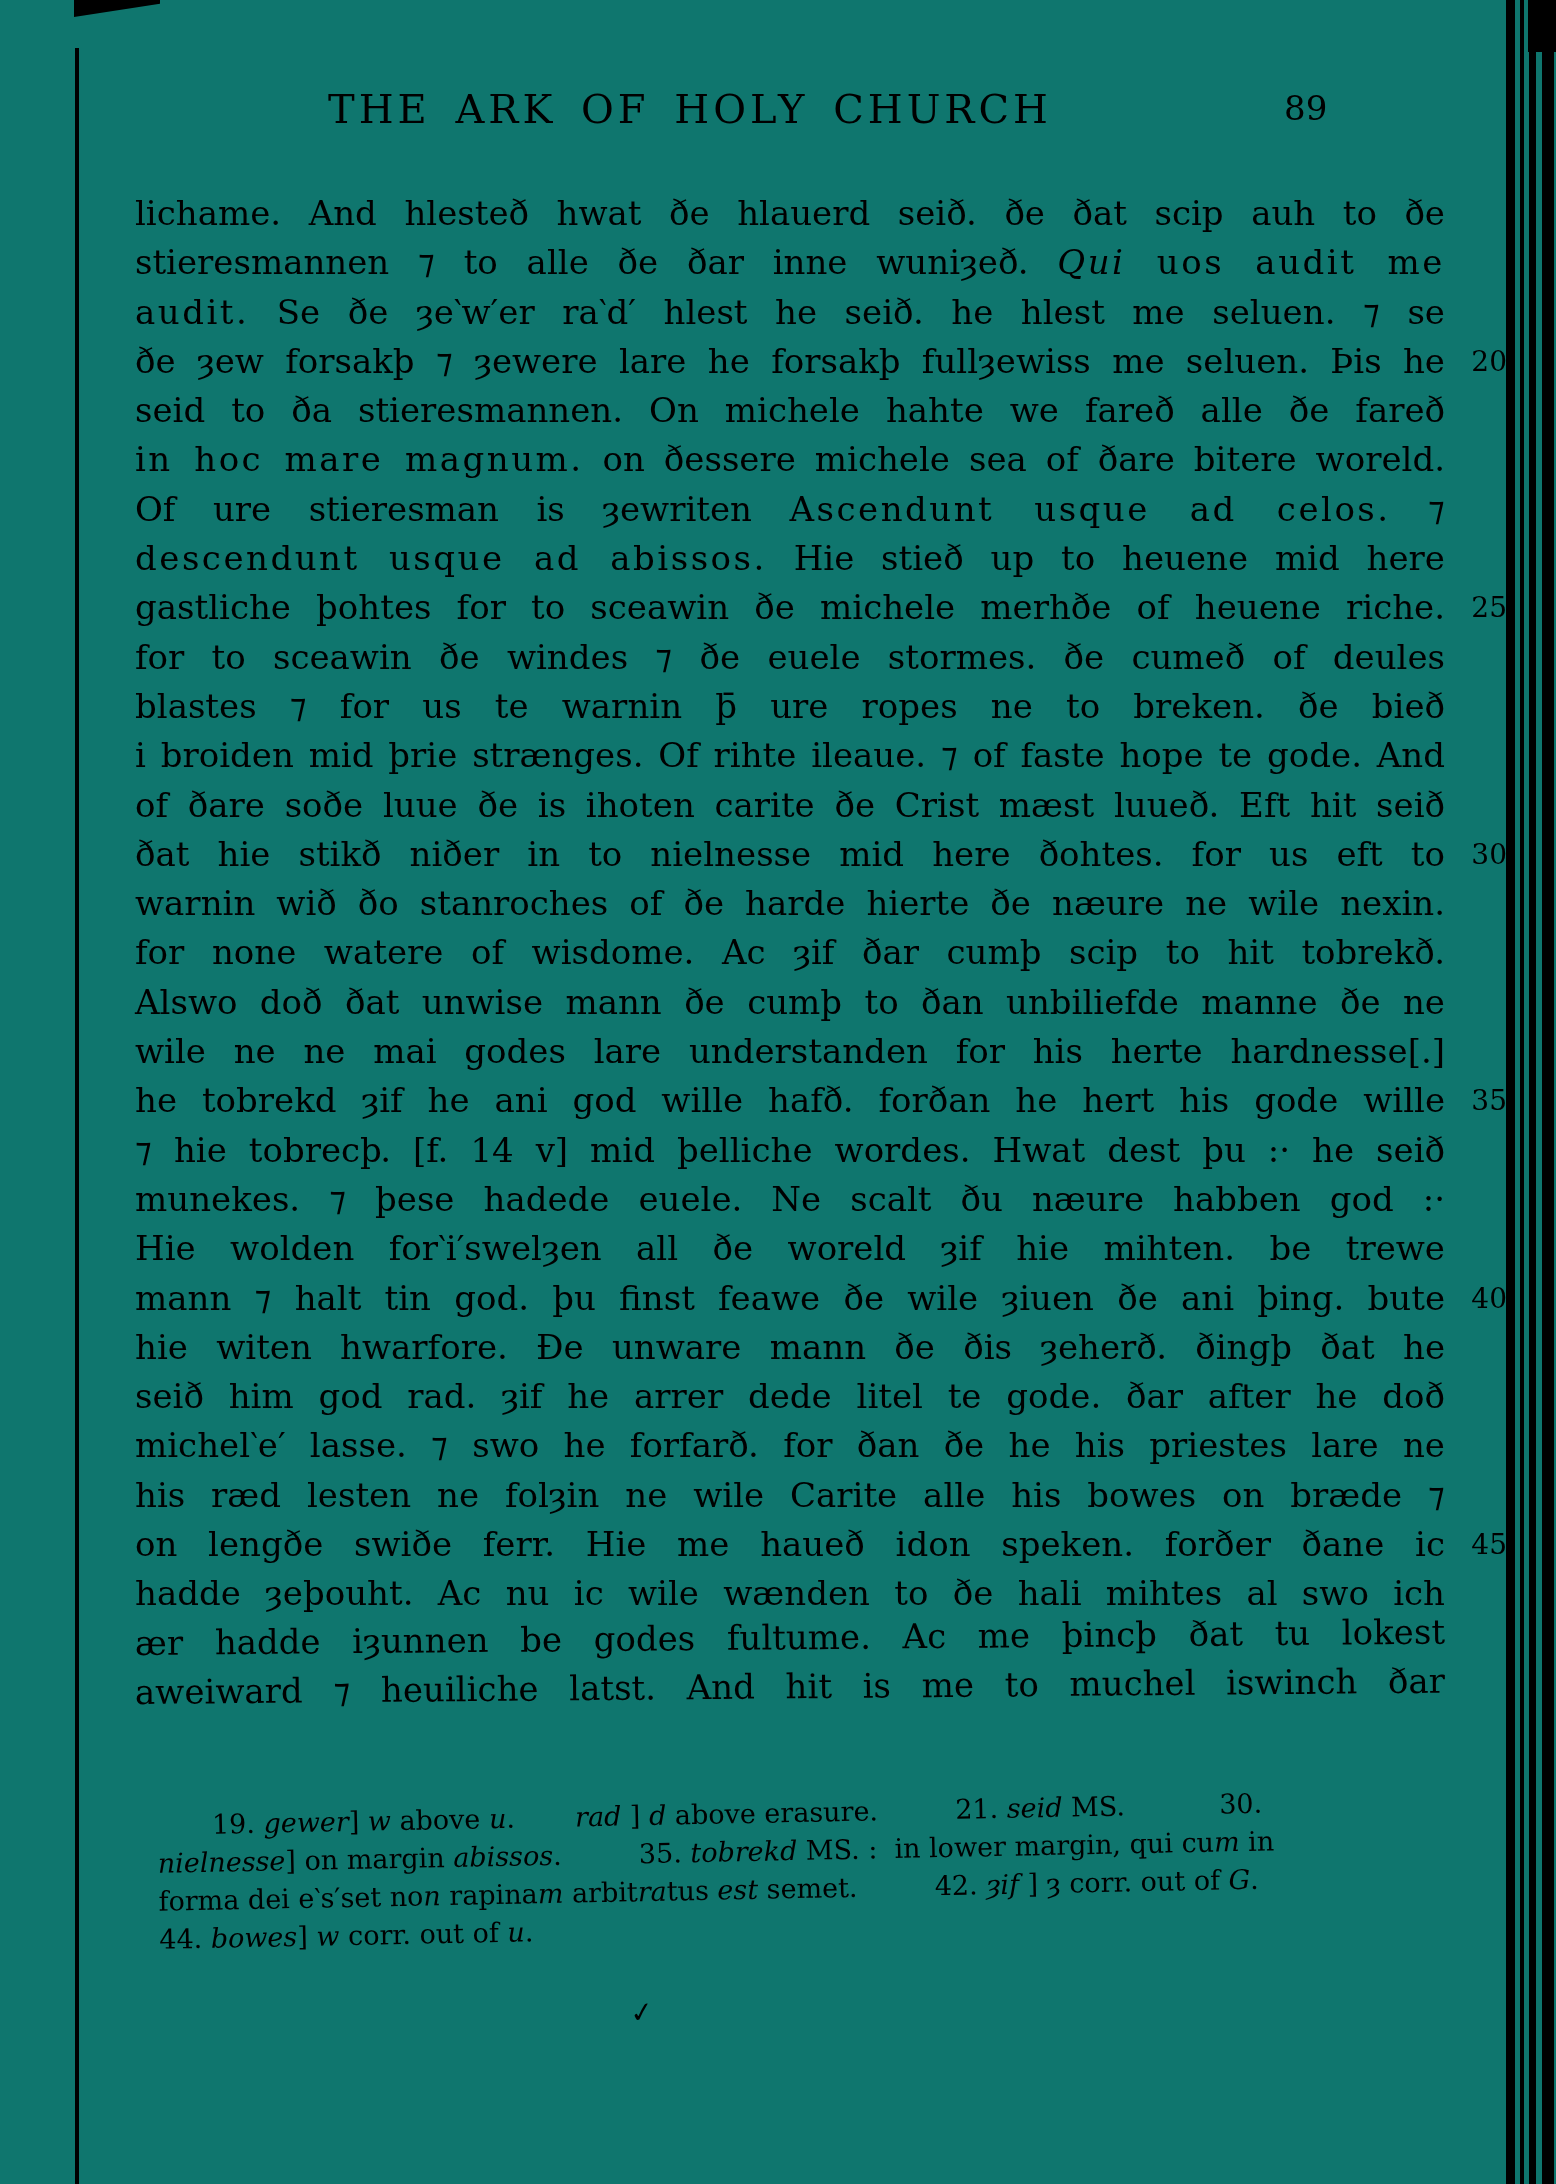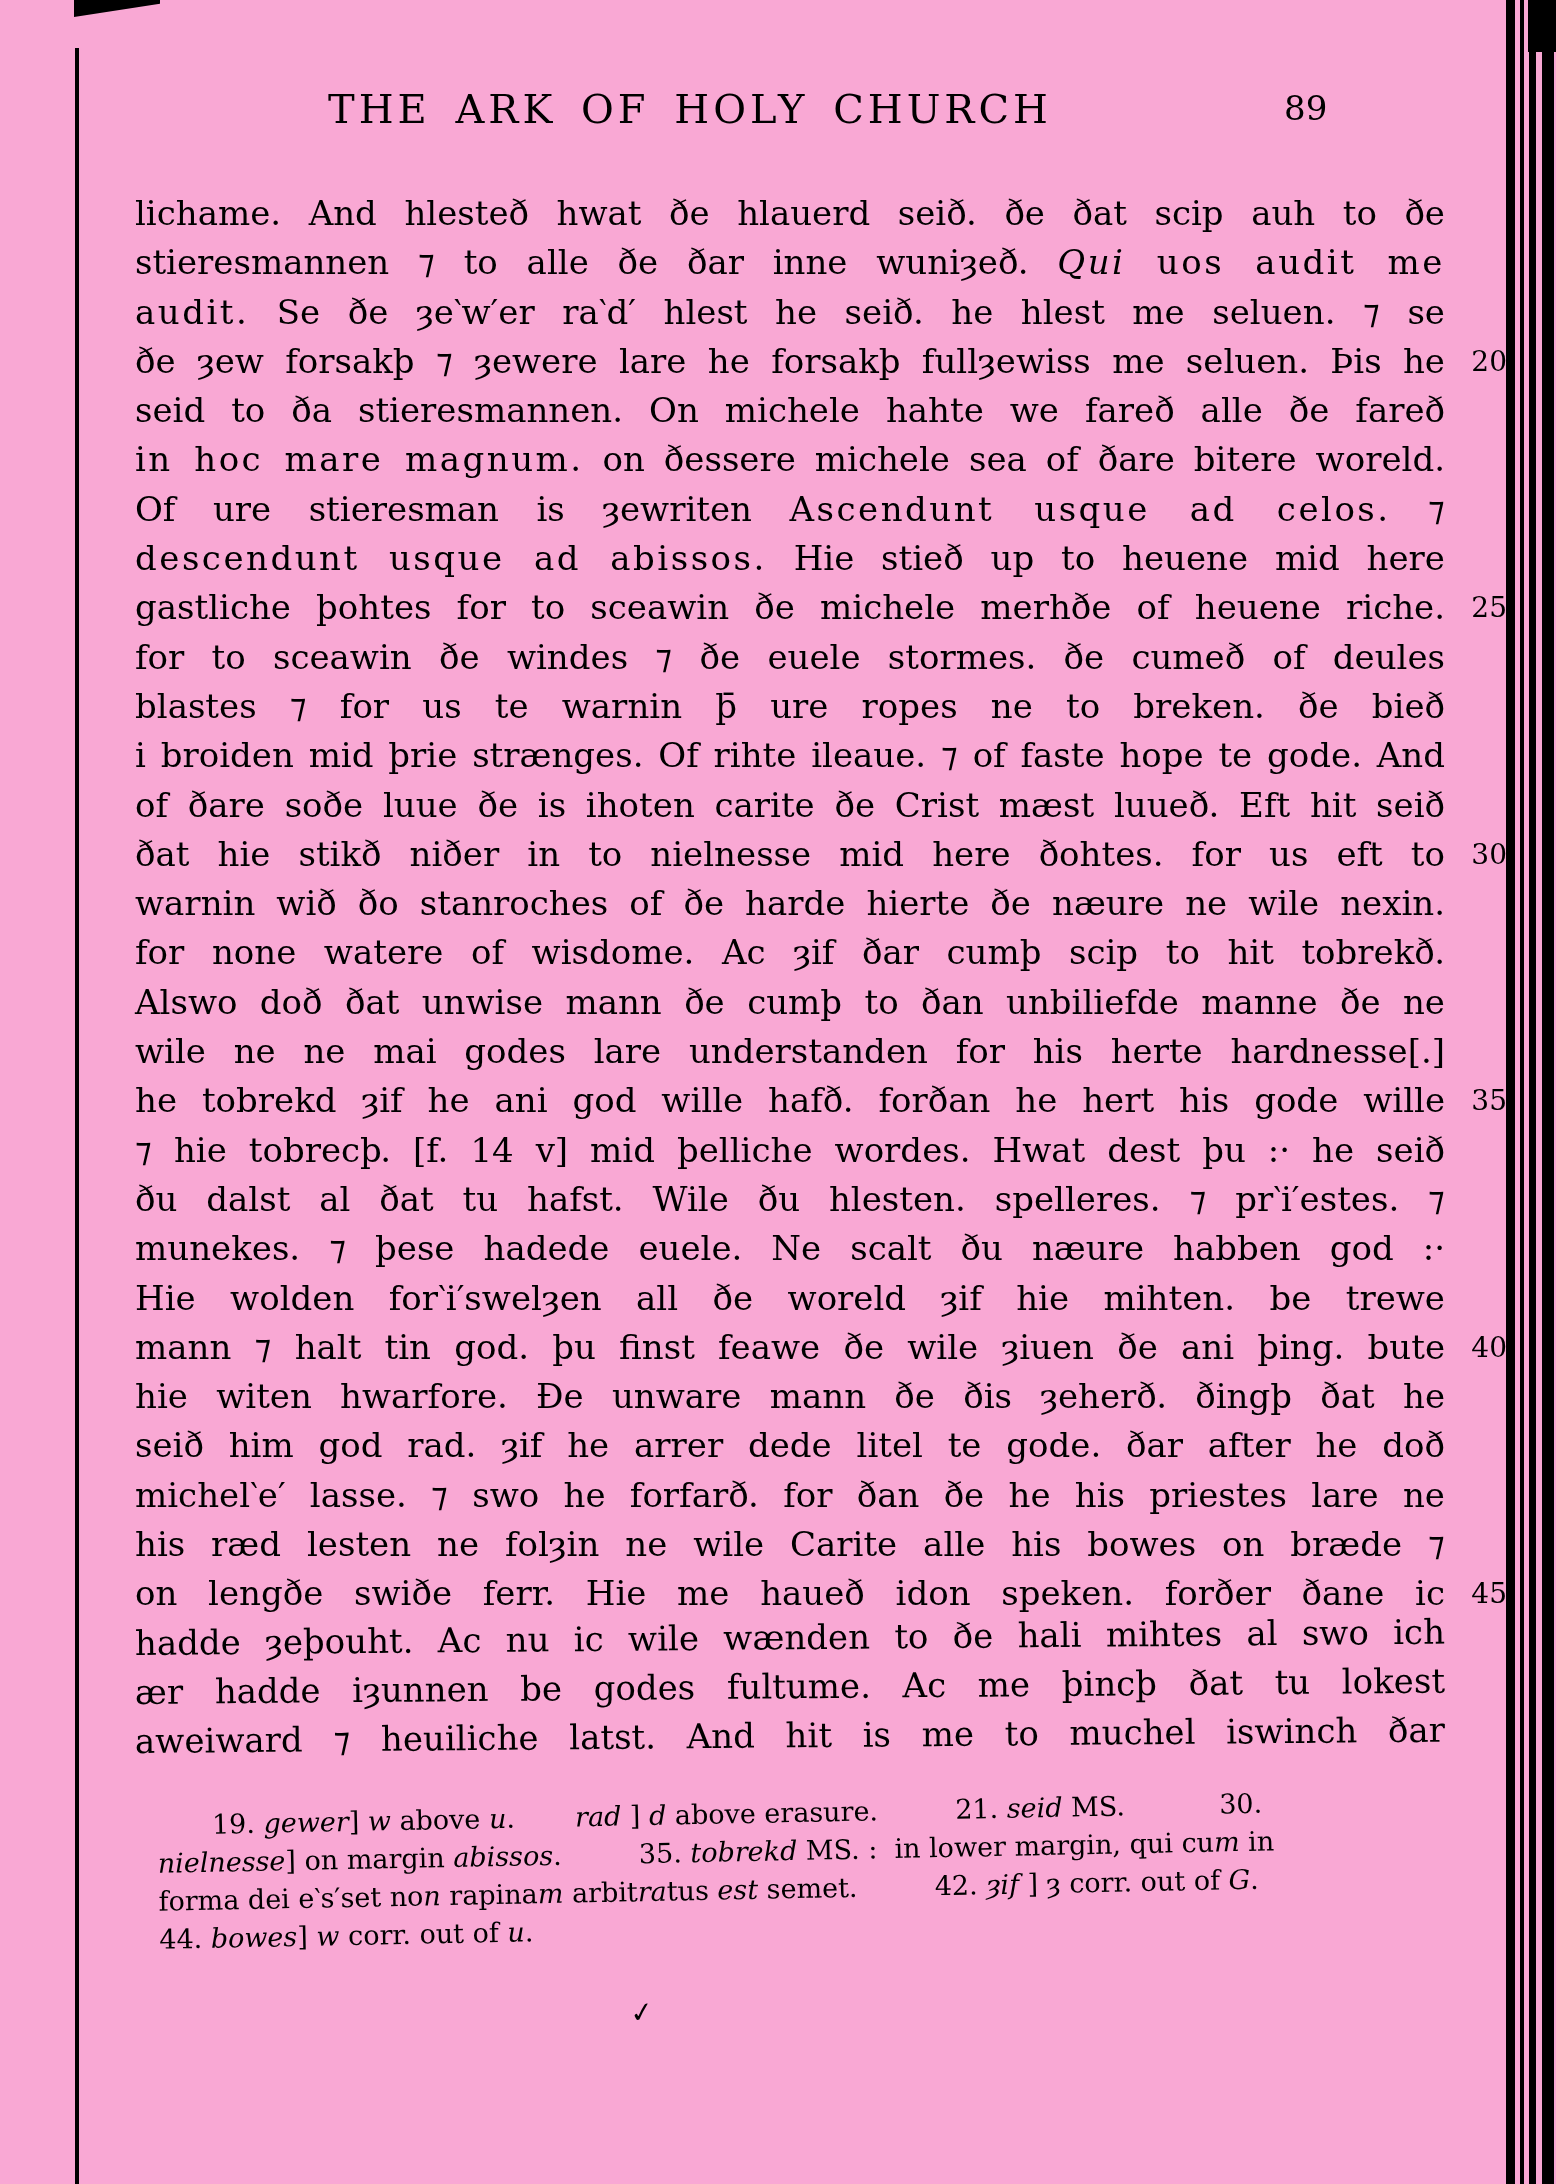--- a/index.html
+++ b/index.html
@@ -1,21 +1,21 @@
 <!DOCTYPE html>
 <html><head>
 <meta charset="utf-8">
 <style>
   * { margin: 0; padding: 0; box-sizing: border-box; }
   html, body { background: #e8e8e8; }
   body { font-family: "DejaVu Serif", "DejaVu Sans", serif; color: #000; }
   .page {
     position: relative;
     width: 1556px; height: 2184px;
-    background: #f9a8d4;
+    background: #0f766e;
     overflow: hidden;
     text-decoration: underline;
   }
   
   .artifact { position: absolute; background: #000; }
   .wedge {
     left: 74px; top: 0; width: 86px; height: 17px;
     clip-path: polygon(0 0, 100% 0, 100% 22%, 0 100%);
   }
   .vl  { left: 75px;  top: 48px; width: 4px;  height: 2136px; }
@@ -159,24 +159,20 @@
       </div>
     <div class="line">
         <span class="ltext">he tobrekd ȝif he ani god wille hafð. forðan he hert his gode wille</span>
         <span class="lnum">35</span>
       </div>
     <div class="line">
         <span class="ltext">⁊ hie tobrecþ. [f. 14 v] mid þelliche wordes.  Hwat dest þu :· he seið</span>
         <span class="lnum"></span>
       </div>
     <div class="line">
-        <span class="ltext">ðu dalst al ðat tu hafst.  Wile ðu hlesten. spelleres. ⁊ pr‵i′estes. ⁊</span>
-        <span class="lnum"></span>
-      </div>
-    <div class="line">
         <span class="ltext">munekes. ⁊ þese hadede euele.  Ne scalt ðu næure habben god :·</span>
         <span class="lnum"></span>
       </div>
     <div class="line">
         <span class="ltext">Hie wolden for‵i′swelȝen all ðe woreld ȝif hie mihten.  be trewe</span>
         <span class="lnum"></span>
       </div>
     <div class="line">
         <span class="ltext">mann ⁊ halt tin god. þu finst feawe ðe wile ȝiuen ðe ani þing. bute</span>
         <span class="lnum">40</span>

